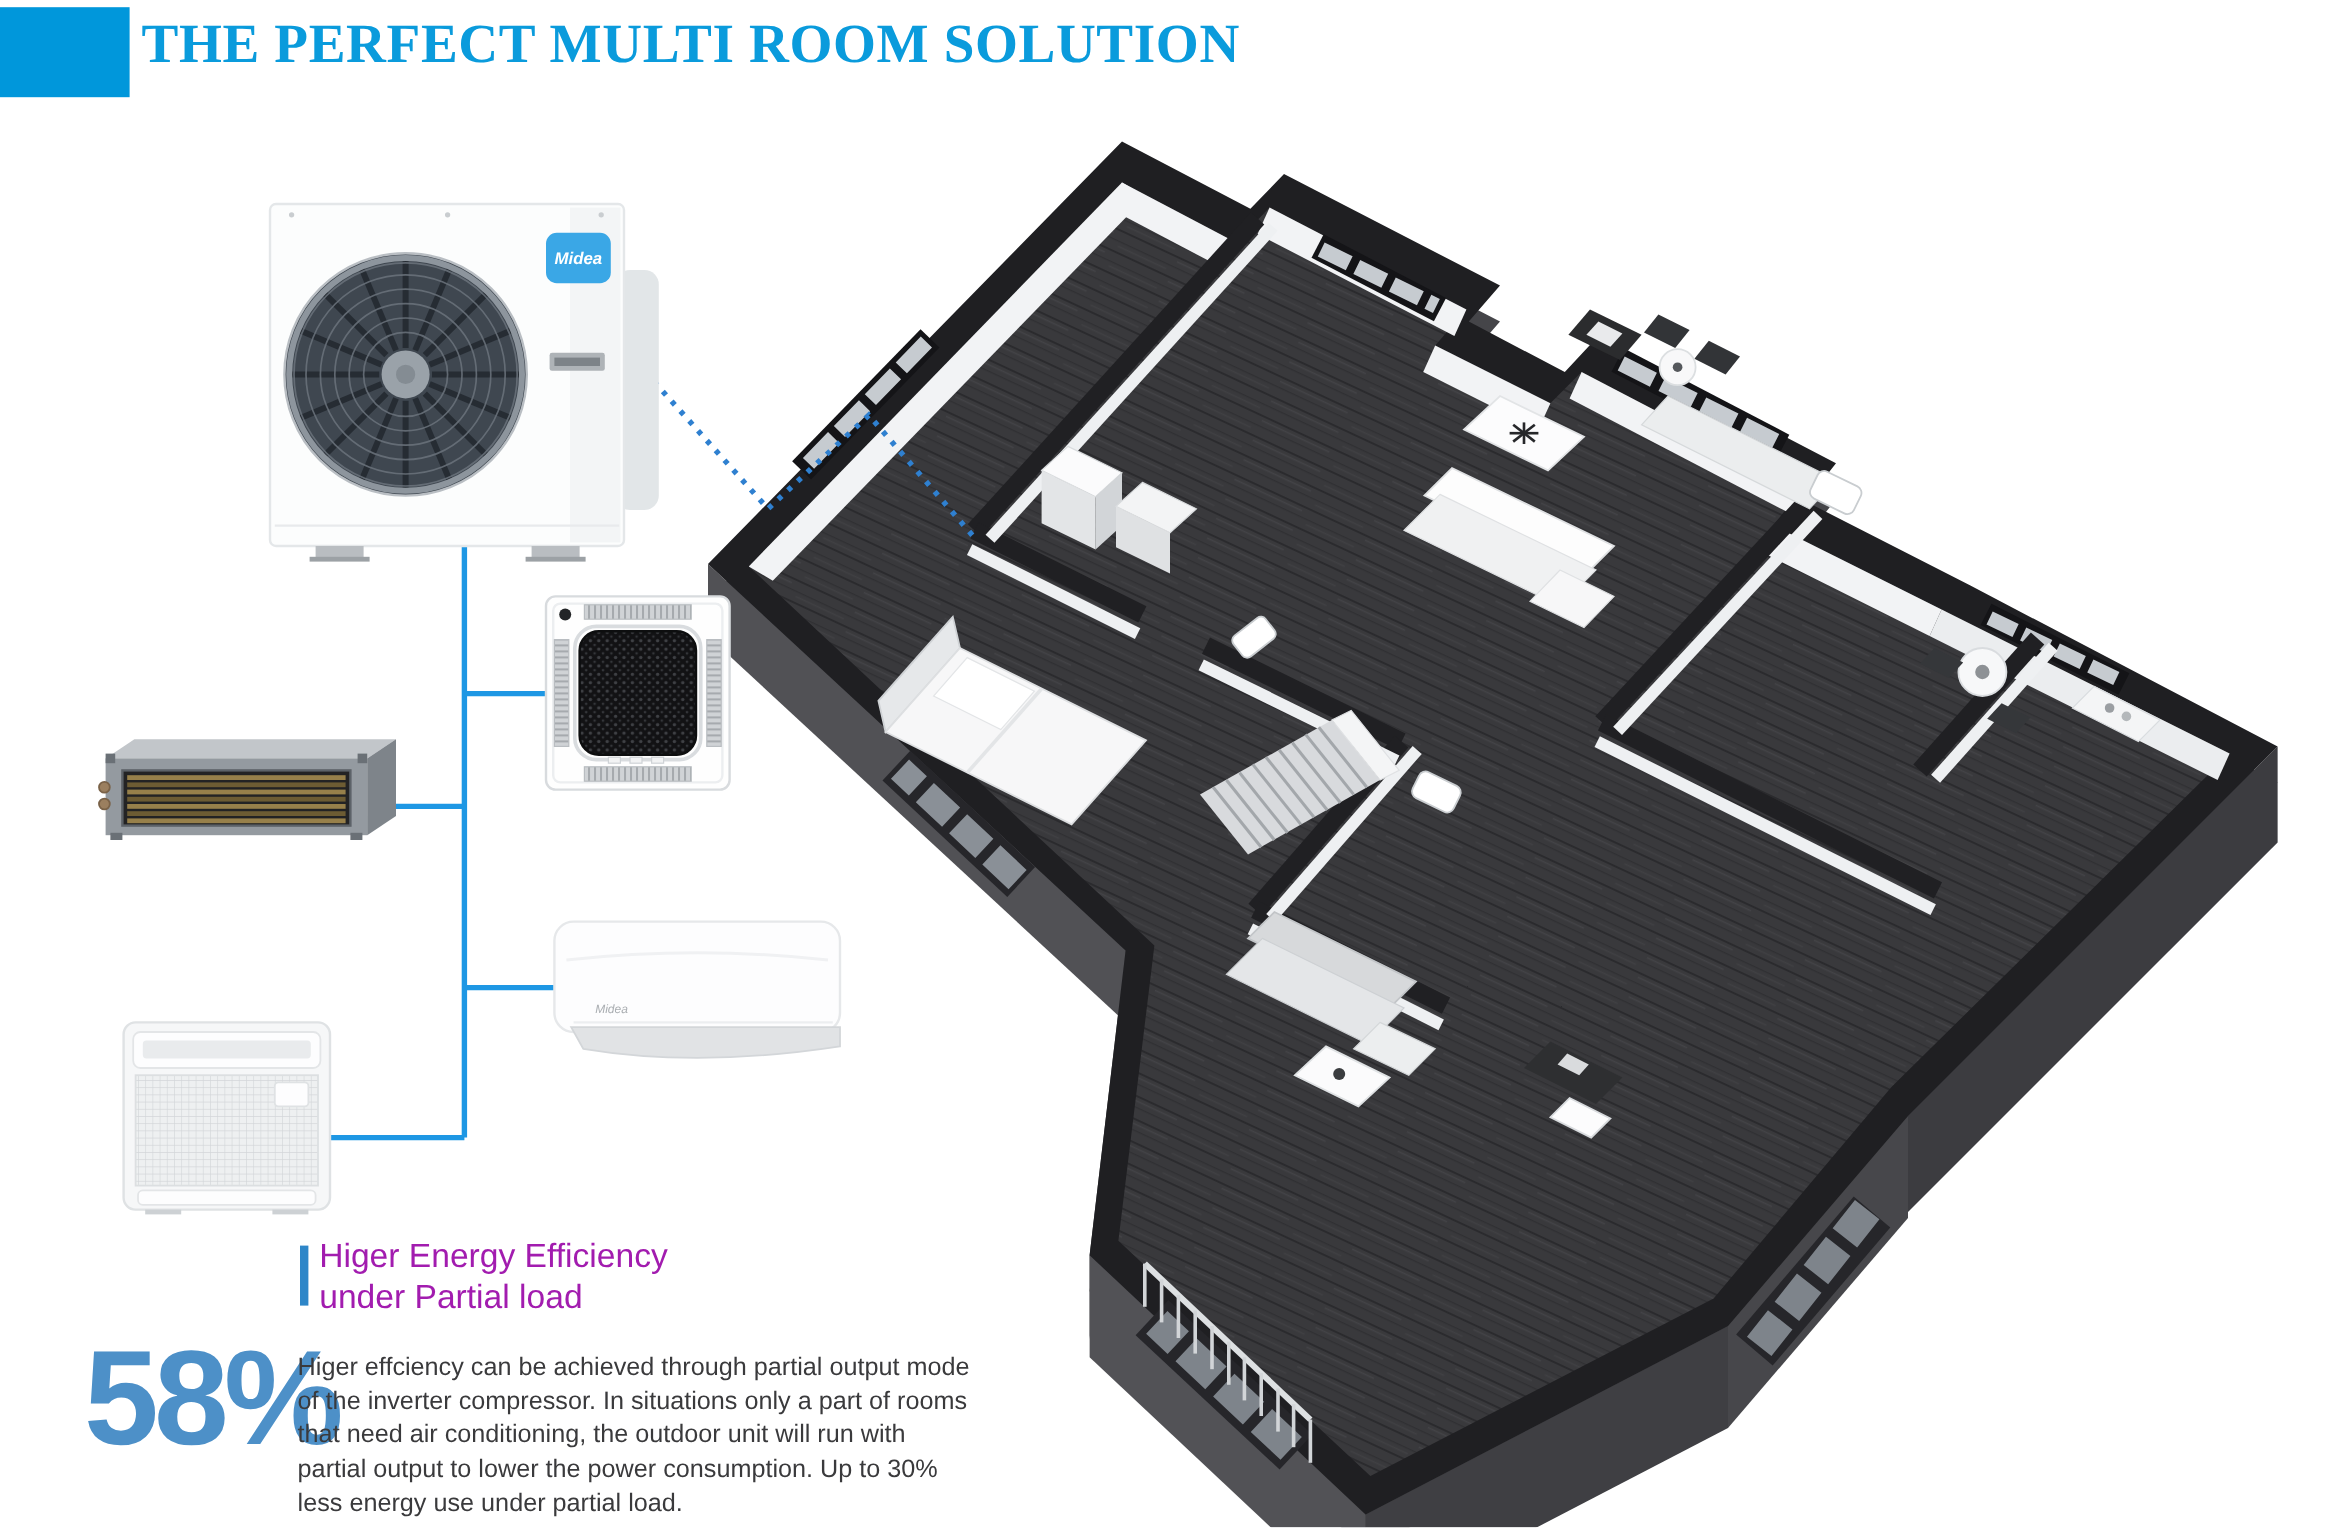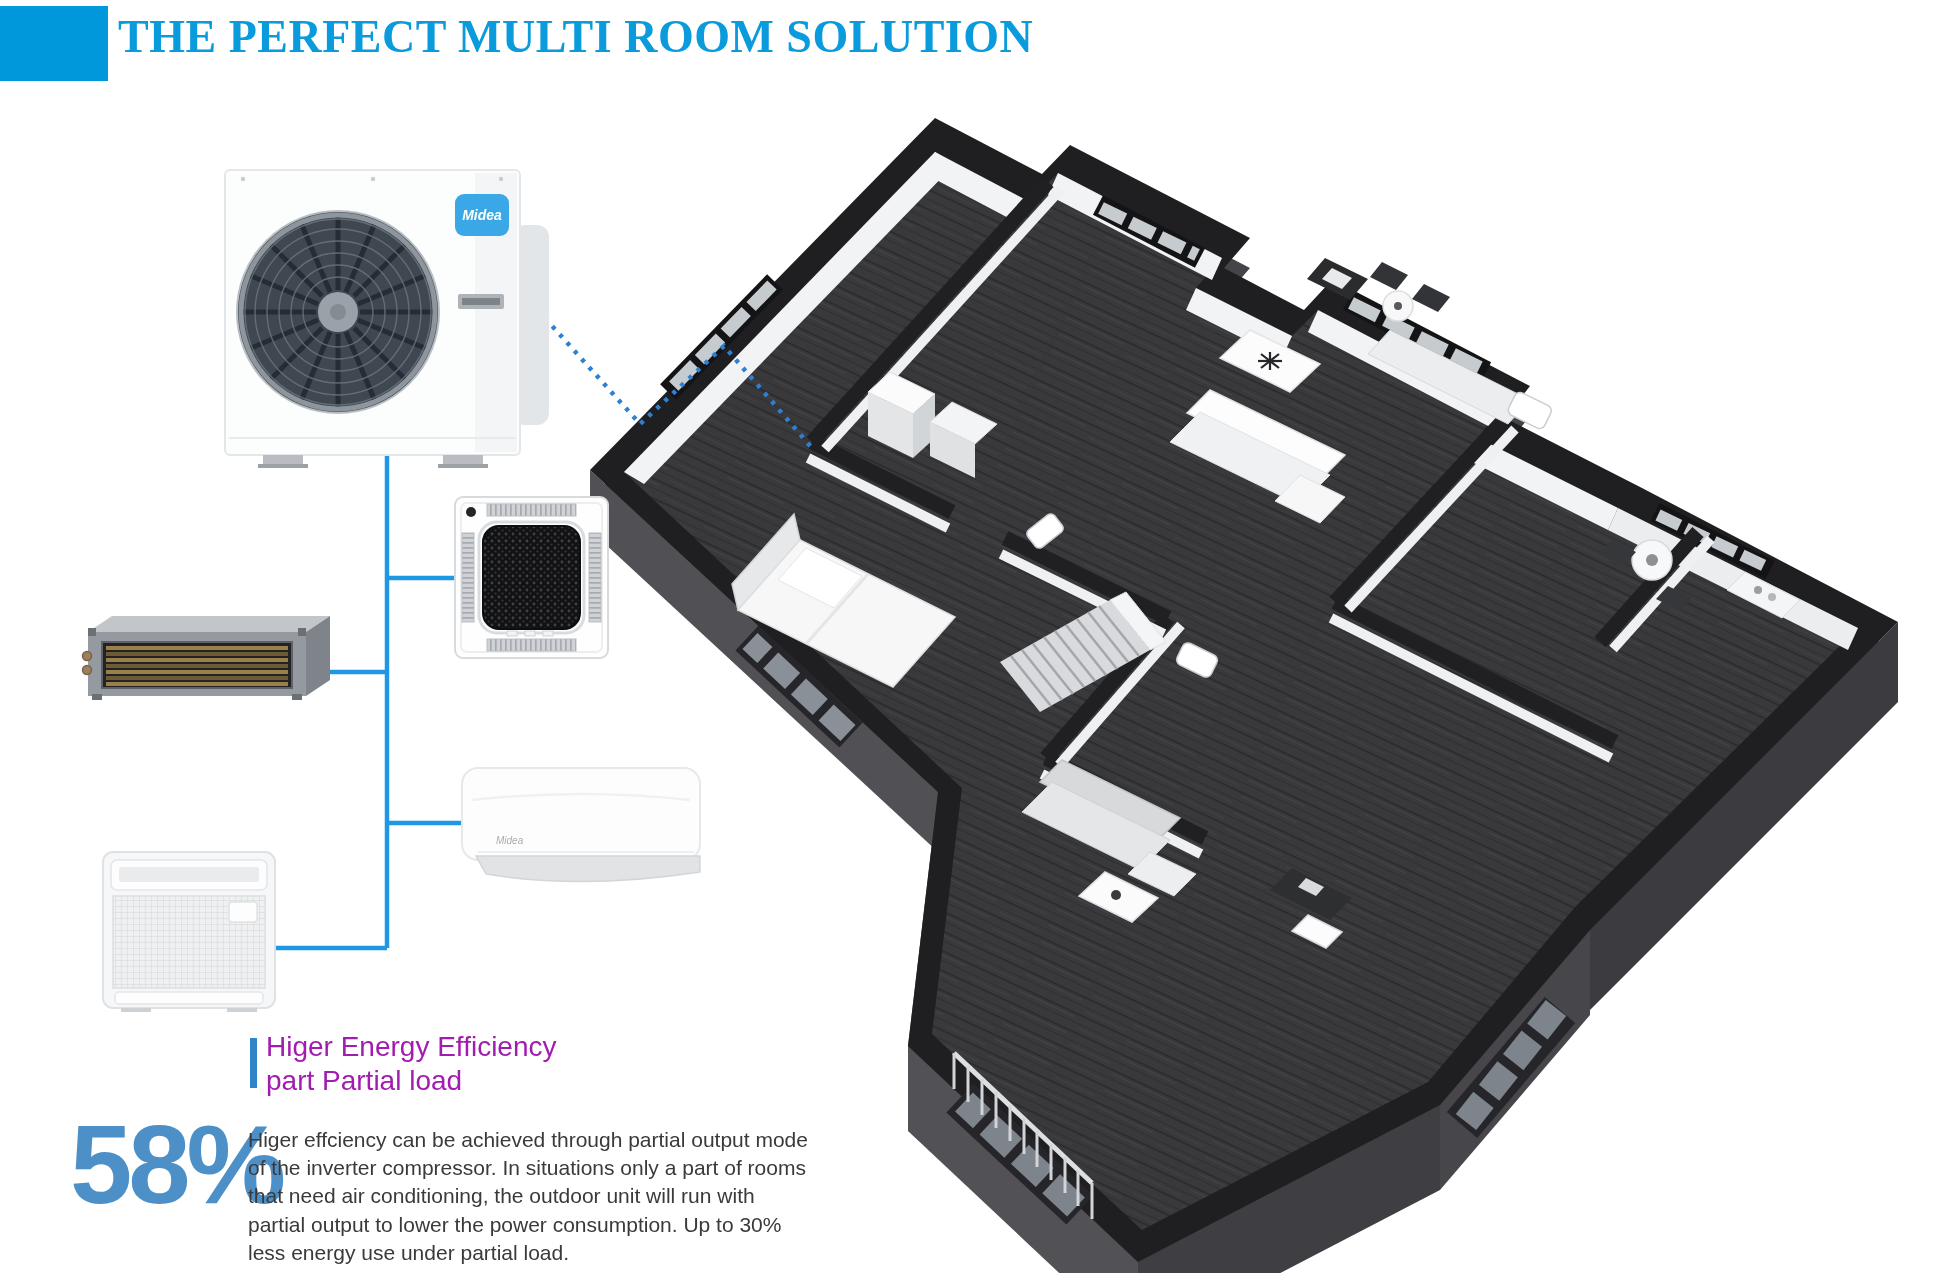--- a/index.html
+++ b/index.html
@@ -345,21 +345,21 @@
       <rect x="126" y="50" width="28" height="20" rx="3" fill="#fdfdfe" stroke="#dfe2e4" stroke-width="1.5"></rect>
       <rect x="12" y="140" width="148" height="12" rx="4" fill="#fdfdfe" stroke="#e3e5e7" stroke-width="1.5"></rect>
       <rect x="18" y="156" width="30" height="4" fill="#cdd1d4"></rect>
         <rect x="124" y="156" width="30" height="4" fill="#cdd1d4"></rect>
     </g>
   </svg>
 
   <div class="feature-bar"></div>
   <div class="feature-heading">
     <div>Higer Energy Efficiency</div>
-    <div>part Partial load</div>
+    <div>under Partial load</div>
   </div>
   <div class="stat-value">58%</div>
   <div class="feature-paragraph">Higer effciency can be achieved through partial output mode
 of the inverter compressor. In situations only a part of rooms
 that need air conditioning, the outdoor unit will run with
 partial output to lower the power consumption. Up to 30%
 less energy use under partial load.</div>
 
 </div>
 

